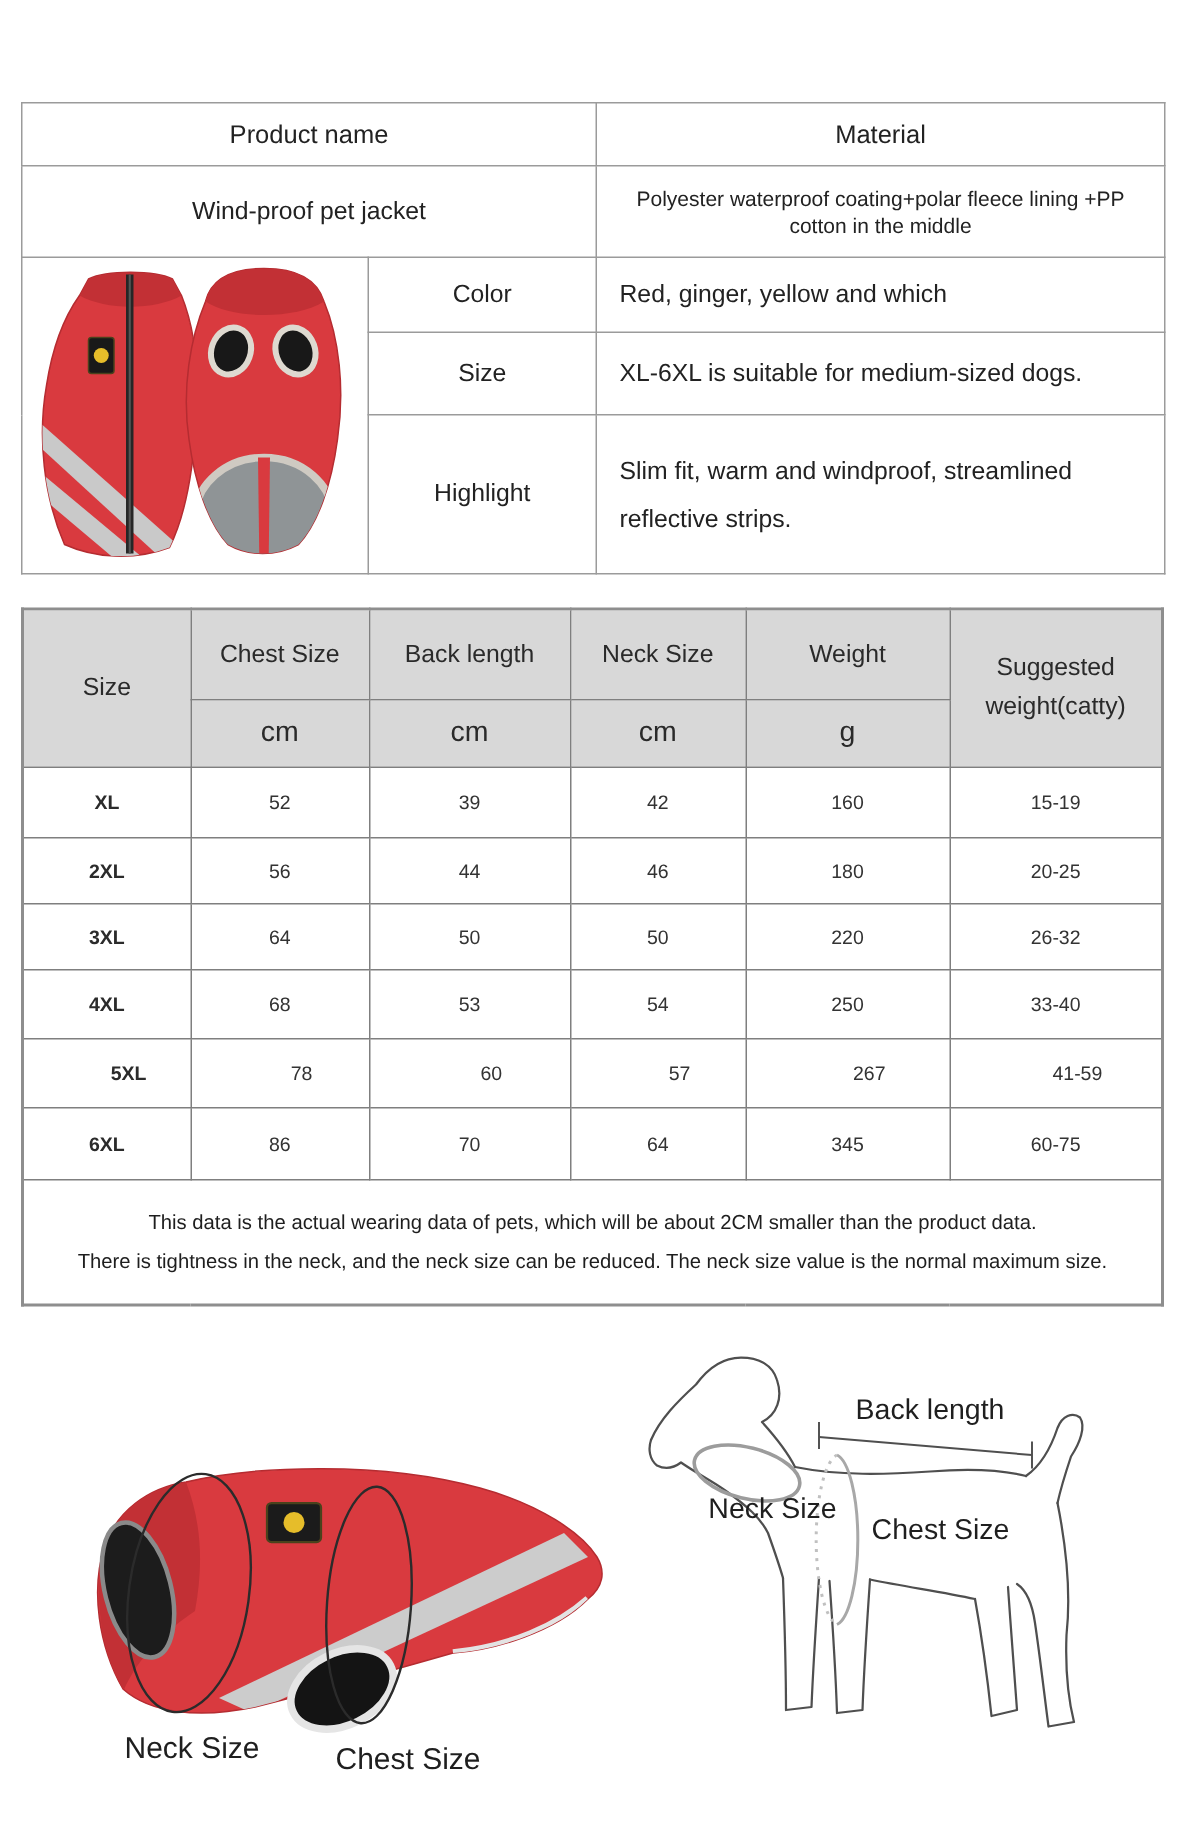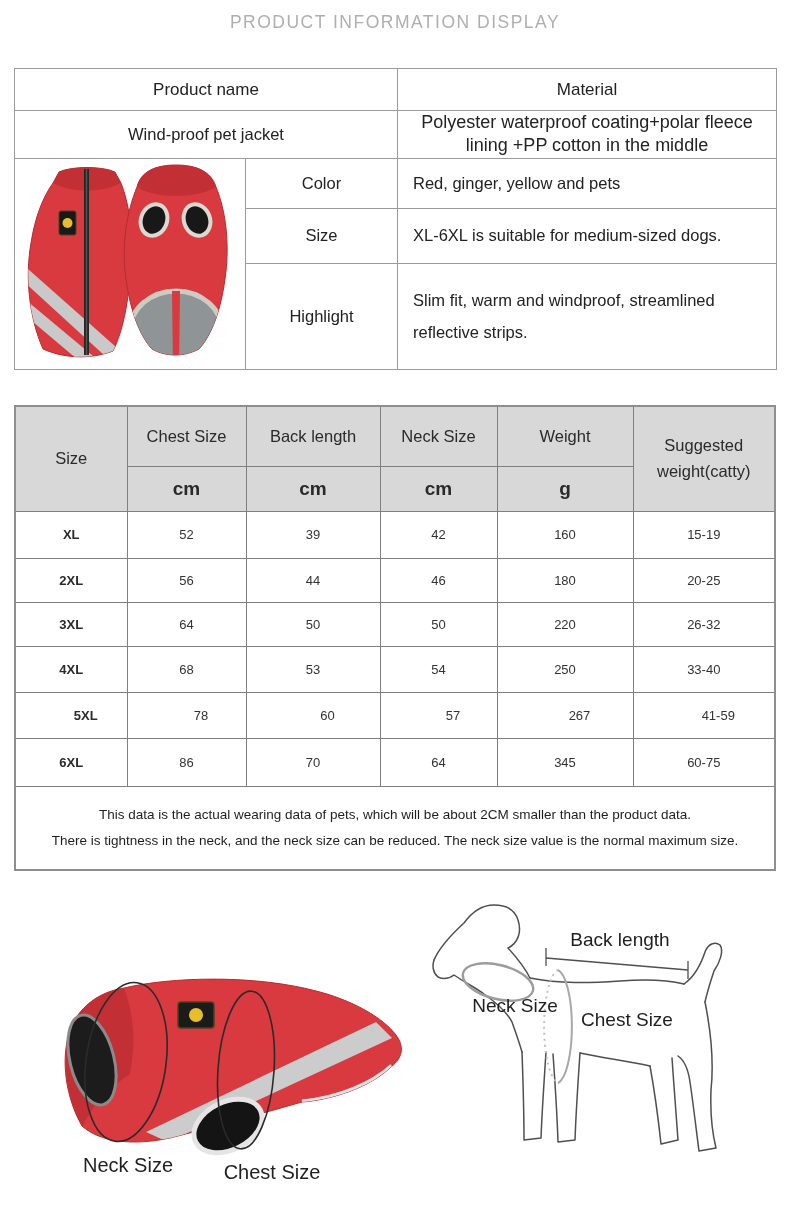--- a/index.html
+++ b/index.html
@@ -21,38 +21,38 @@
   }
   .info-table td {
     border:1px solid #9b9b9b; text-align:center; vertical-align:middle;
     font-size:16.5px; color:#222; overflow:hidden;
   }
   .info-table tr.r1 td { height:42px; font-size:17px; }
   .info-table tr.r2 td { height:47px; }
   .info-table tr.r3 td { height:50px; }
   .info-table tr.r4 td { height:55px; }
   .info-table tr.r5 td { height:106px; }
-  .info-table td.material-val { font-size:18px; line-height:1.3; padding:0 6px; }
+  .info-table td.material-val { font-size:14px; line-height:1.3; padding:12px 6px; }
   .info-table td.spec-val { text-align:left; padding-left:15px; }
   .info-table td.highlight-val { line-height:1.95; }
   .info-table td.photo-cell { padding:0; vertical-align:middle; }
   .photo-cell svg { display:block; }
 
   
   .size-table {
     position:absolute; left:14px; top:405px; width:762px;
     border:2px solid #8e8e8e;
   }
   .size-table td, .size-table th {
     border:1px solid #7f7f7f; text-align:center; vertical-align:middle;
     font-weight:400; overflow:hidden;
   }
   .size-table thead th { background:#d8d8d8; font-size:16.5px; color:#2a2a2a; }
   .size-table tr.h1 th { height:60px; }
-  .size-table tr.h2 th { height:45px; font-weight:700; font-size:19px; }
+  .size-table tr.h2 th { height:45px; font-weight:400; font-size:19px; }
   .size-table th.suggested { line-height:1.55; padding:0 14px; }
   .size-table tbody td { font-size:13px; color:#333; }
   .size-table td.size-label { font-weight:700; color:#2b2b2b; }
   .size-table tr.d1 td { height:47px; }
   .size-table tr.d2 td { height:44px; }
   .size-table tr.d3 td { height:44px; }
   .size-table tr.d4 td { height:46px; }
   .size-table tr.d5 td { height:46px;padding-left:29px; }
   .size-table tr.d6 td { height:48px; }
   .size-table tr.note-row td { height:84px; font-size:13.5px; color:#1e1e1e; line-height:1.9; padding:14px 8px; }
@@ -60,21 +60,20 @@
   
   .jacket-diagram { position:absolute; left:20px; top:930px; width:400px; height:255px; }
   .dog-diagram    { position:absolute; left:420px; top:890px; width:360px; height:285px; }
   svg text { font-family:"Liberation Sans", sans-serif; fill:#1f1f1f; }
 </style>
 </head>
 <body>
 
 <div class="page">
 
-  <div class="page-title">PRODUCT INFORMATION DISPLAY</div>
 
   <table class="info-table">
     <colgroup>
         <col style="width:231px">
         <col style="width:152px">
         <col style="width:379px">
       </colgroup>
     <tbody>
       <tr class="r1">
         <td colspan="2">Product name</td>
@@ -116,21 +115,21 @@
                 <path d="M 122 28 C 140 40 182 40 201 28 L 201 4 L 122 4 Z" fill="#c23035"></path>
                 <ellipse cx="161" cy="172" rx="46" ry="40" fill="#8f9496" stroke="#cfcac2" stroke-width="5"></ellipse>
                 <path d="M 157 132 L 165 132 L 164 209 L 158 209 Z" fill="#d93a3f"></path>
               </g>
               <ellipse cx="139" cy="61" rx="13" ry="16" transform="rotate(20 139 61)" fill="#181818" stroke="#ded9d0" stroke-width="4"></ellipse>
               <ellipse cx="182" cy="61" rx="13" ry="16" transform="rotate(-20 182 61)" fill="#181818" stroke="#ded9d0" stroke-width="4"></ellipse>
             </g>
           </svg>
         </td>
         <td>Color</td>
-        <td class="spec-val">Red, ginger, yellow and pets</td>
+        <td class="spec-val">Red, ginger, yellow and which</td>
       </tr>
       <tr class="r4">
         <td>Size</td>
         <td class="spec-val">XL-6XL is suitable for medium-sized dogs.</td>
       </tr>
       <tr class="r5">
         <td>Highlight</td>
         <td class="spec-val highlight-val">Slim fit, warm and windproof, streamlined reflective strips.</td>
       </tr>
     </tbody>

